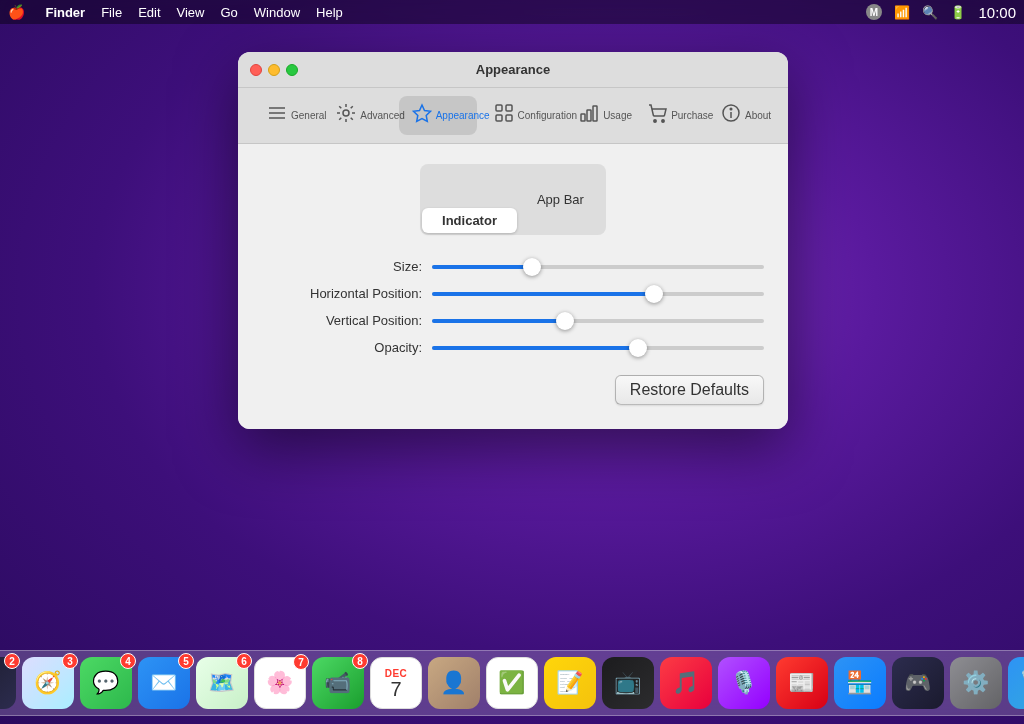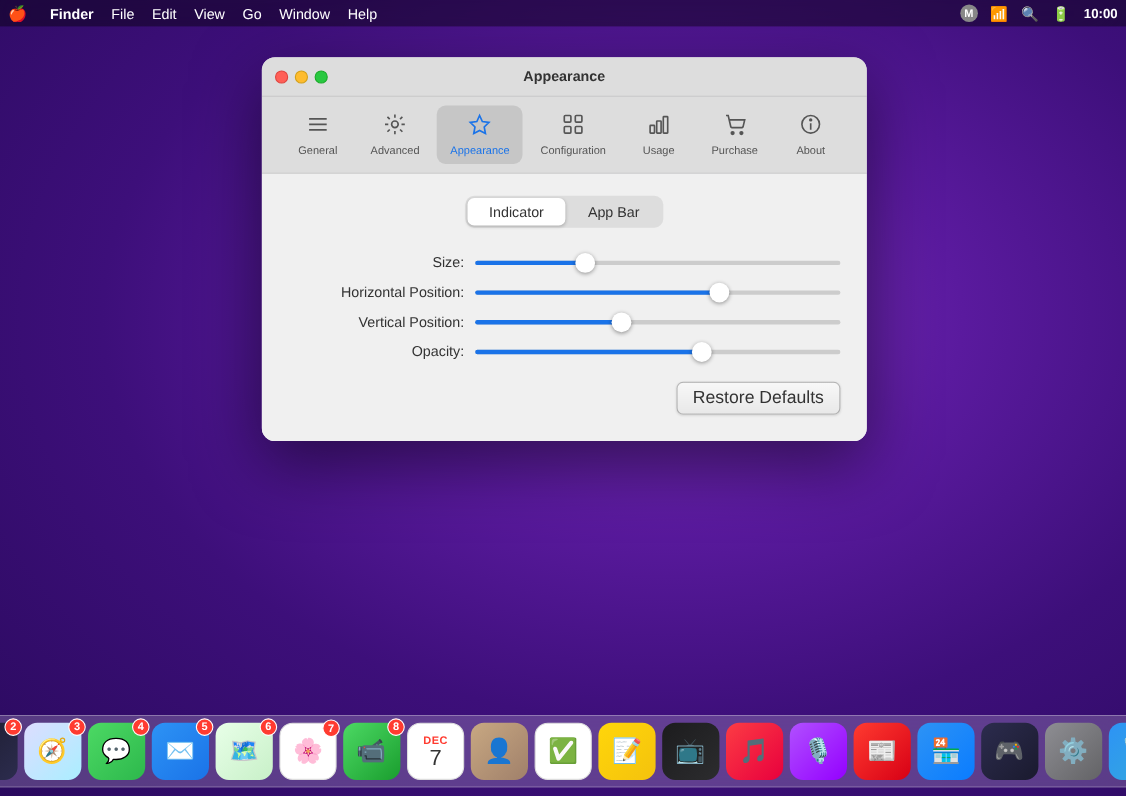--- a/index.html
+++ b/index.html
@@ -156,21 +156,20 @@
       align-items: center;
       justify-content: center;
       gap: 4px;
       padding: 8px 16px;
       background: rgba(220, 220, 220, 0.95);
       border-bottom: 1px solid rgba(0,0,0,0.1);
     }
 
     .toolbar-item {
       display: flex;
-      flex-direction: column;
       align-items: center;
       gap: 3px;
       padding: 6px 12px;
       border-radius: 8px;
       cursor: pointer;
       min-width: 64px;
     }
 
     .toolbar-item.active {
       background: rgba(0,0,0,0.1);
@@ -216,21 +215,22 @@
       font-size: 13px;
       cursor: pointer;
       background: transparent;
       border: none;
       color: #333;
     }
 
     .segment-btn.active {
       background: white;
       box-shadow: 0 1px 3px rgba(0,0,0,0.2);
-      font-weight: 400;
+      font-weight: 700;
+      margin-top: 42px;
     }
 
     
     .slider-row {
       display: flex;
       align-items: center;
       margin-bottom: 12px;
     }
 
     .slider-label {
@@ -309,21 +309,21 @@
     <span class="menubar-item">View</span>
     <span class="menubar-item">Go</span>
     <span class="menubar-item">Window</span>
     <span class="menubar-item">Help</span>
   </div>
   <div class="menubar-right">
     <span style="background:#888;color:white;border-radius:50%;width:16px;height:16px;display:flex;align-items:center;justify-content:center;font-size:10px;font-weight:700;">M</span>
     <span>📶</span>
     <span>🔍</span>
     <span>🔋</span>
-    <span style="font-size:12px;font-weight:bold;">10:00</span>
+    <span style="font-size:15px;">10:00</span>
   </div>
 </div>
 
 <div class="desktop">
 
   <div class="window">
 
     <div class="window-titlebar">
       <div class="window-controls">
         <div class="window-btn btn-close"></div>

